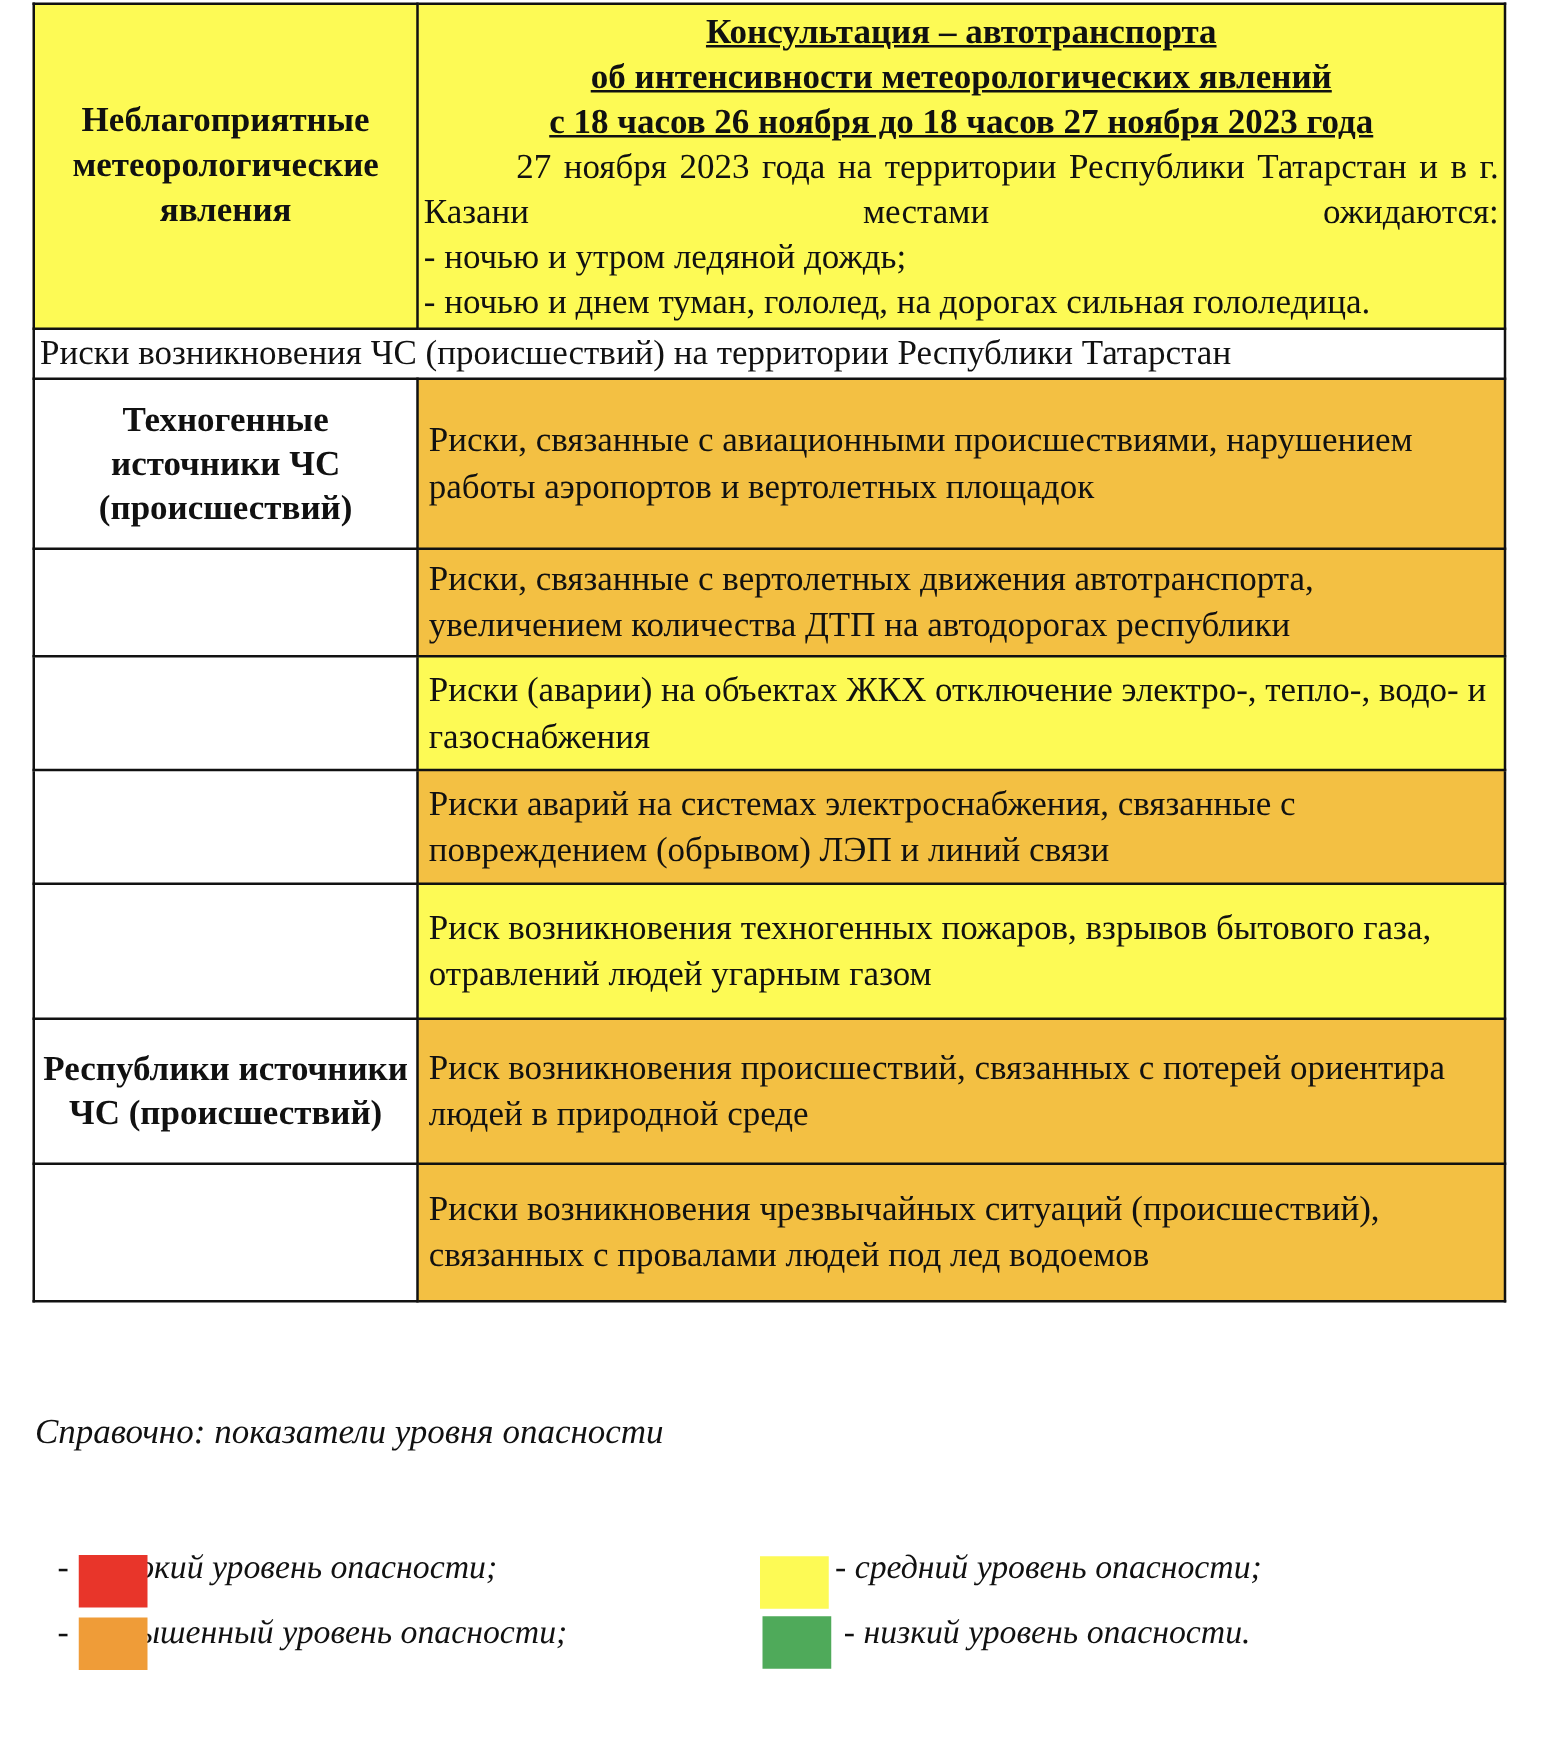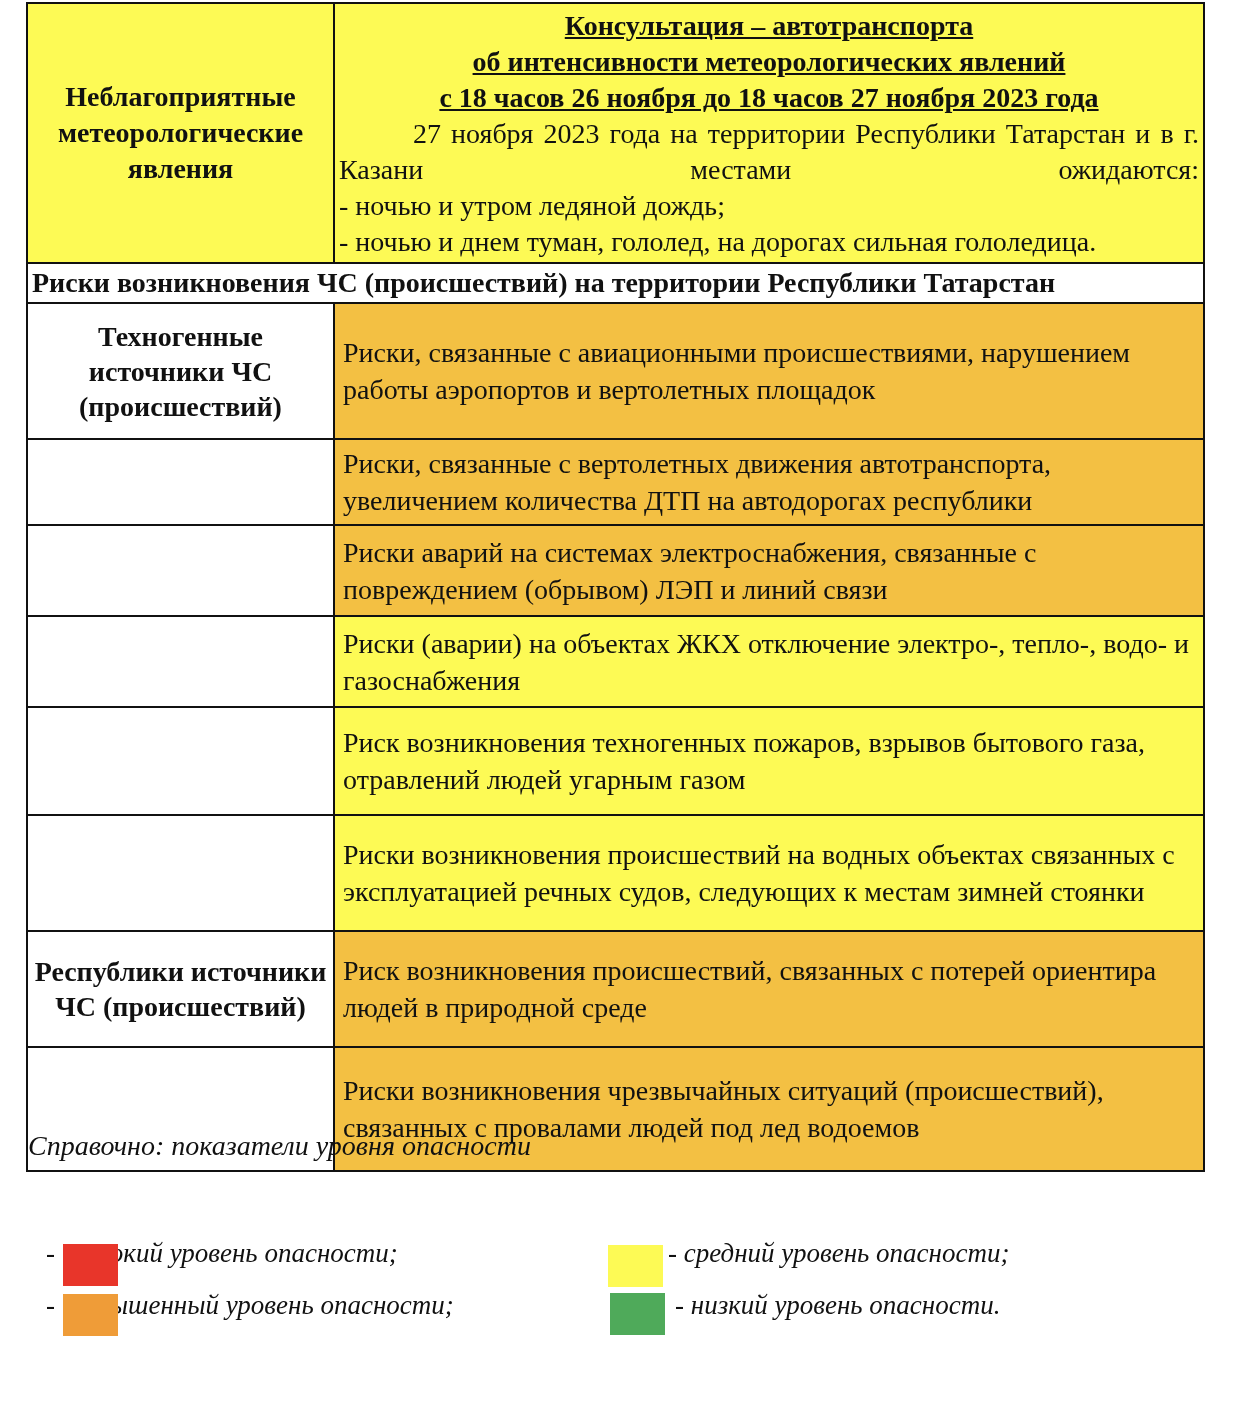--- a/index.html
+++ b/index.html
@@ -10,21 +10,21 @@
   table.main td { border: 2px solid #111; padding: 0; vertical-align: middle; }
   col.c1 { width: 307px; } col.c2 { width: 870px; }
   .yellow { background: #fdfa55; }
   .orange { background: #f3c043; }
   .white { background: #ffffff; }
   .hdr-left { text-align: center; font-weight: bold; font-size: 28px; line-height: 36px; height: 256px; }
   .hdr-right { font-size: 28px; line-height: 36px; padding: 4px 4px 2px 4px !important; }
   .hdr-title { text-align: center; font-weight: bold; text-decoration: underline; }
   .hdr-body { text-align: justify; }
   .indent { text-indent: 74px; text-align-last: justify; }
-  .section { font-weight: bold; font-size: 28px; line-height: 34px; padding: 2px 4px !important; height: 34px; }
+  .section { font-weight: normal; font-size: 28px; line-height: 34px; padding: 2px 4px !important; height: 34px; }
   .src { text-align: center; font-weight: bold; font-size: 28px; line-height: 35px; }
   .risk { font-size: 28px; line-height: 37px; padding: 0 8px !important; }
   .note-title { position: absolute; left: 28px; top: 1130px; font-style: italic; font-size: 28px; }
   .legend-item { position: absolute; font-style: italic; font-size: 27px; }
   .swatch { position: absolute; width: 55px; height: 42px; }
 </style>
 </head>
 <body>
 
 <table class="main">
@@ -54,39 +54,35 @@
   <tr style="height:136px">
         <td class="white src">Техногенные источники ЧС (происшествий)</td>
         <td class="orange risk">Риски, связанные с авиационными происшествиями, нарушением работы аэропортов и вертолетных площадок</td>
       </tr>
   <tr style="height:86px">
         <td class="white src"></td>
         <td class="orange risk">Риски, связанные с вертолетных движения автотранспорта, увеличением количества ДТП на автодорогах республики</td>
       </tr>
   <tr style="height:91px">
         <td class="white src"></td>
-        <td class="orange risk">Риски аварий на системах электроснабжения, связанные с повреждением (обрывом) ЛЭП и линий связи</td>
+        <td class="yellow risk">Риски (аварии) на объектах ЖКХ отключение электро-, тепло-, водо- и газоснабжения</td>
       </tr>
   <tr style="height:91px">
         <td class="white src"></td>
-        <td class="yellow risk">Риски (аварии) на объектах ЖКХ отключение электро-, тепло-, водо- и газоснабжения</td>
+        <td class="orange risk">Риски аварий на системах электроснабжения, связанные с повреждением (обрывом) ЛЭП и линий связи</td>
       </tr>
   <tr style="height:108px">
         <td class="white src"></td>
         <td class="yellow risk">Риск возникновения техногенных пожаров, взрывов бытового газа, отравлений людей угарным газом</td>
       </tr>
   <tr style="height:116px">
-        <td class="white src"></td>
-        <td class="yellow risk">Риски возникновения происшествий на водных объектах связанных с эксплуатацией речных судов, следующих к местам зимней стоянки</td>
-      </tr>
-  <tr style="height:116px">
         <td class="white src">Республики источники ЧС (происшествий)</td>
         <td class="orange risk">Риск возникновения происшествий, связанных с потерей ориентира людей в природной среде</td>
       </tr>
-  <tr style="height:124px">
+  <tr style="height:110px">
         <td class="white src"></td>
         <td class="orange risk">Риски возникновения чрезвычайных ситуаций (происшествий), связанных с провалами людей под лед водоемов</td>
       </tr>
 </tbody>
   </table>
 
 <div class="note-title">Справочно: показатели уровня опасности</div>
 
 <div class="legend-item" style="left:46px; top:1238px;">- <span style="margin-left:48px">окий уровень опасности;</span></div>
 <div class="swatch" style="left:63px; top:1244px; background:#e8352a;"></div>

